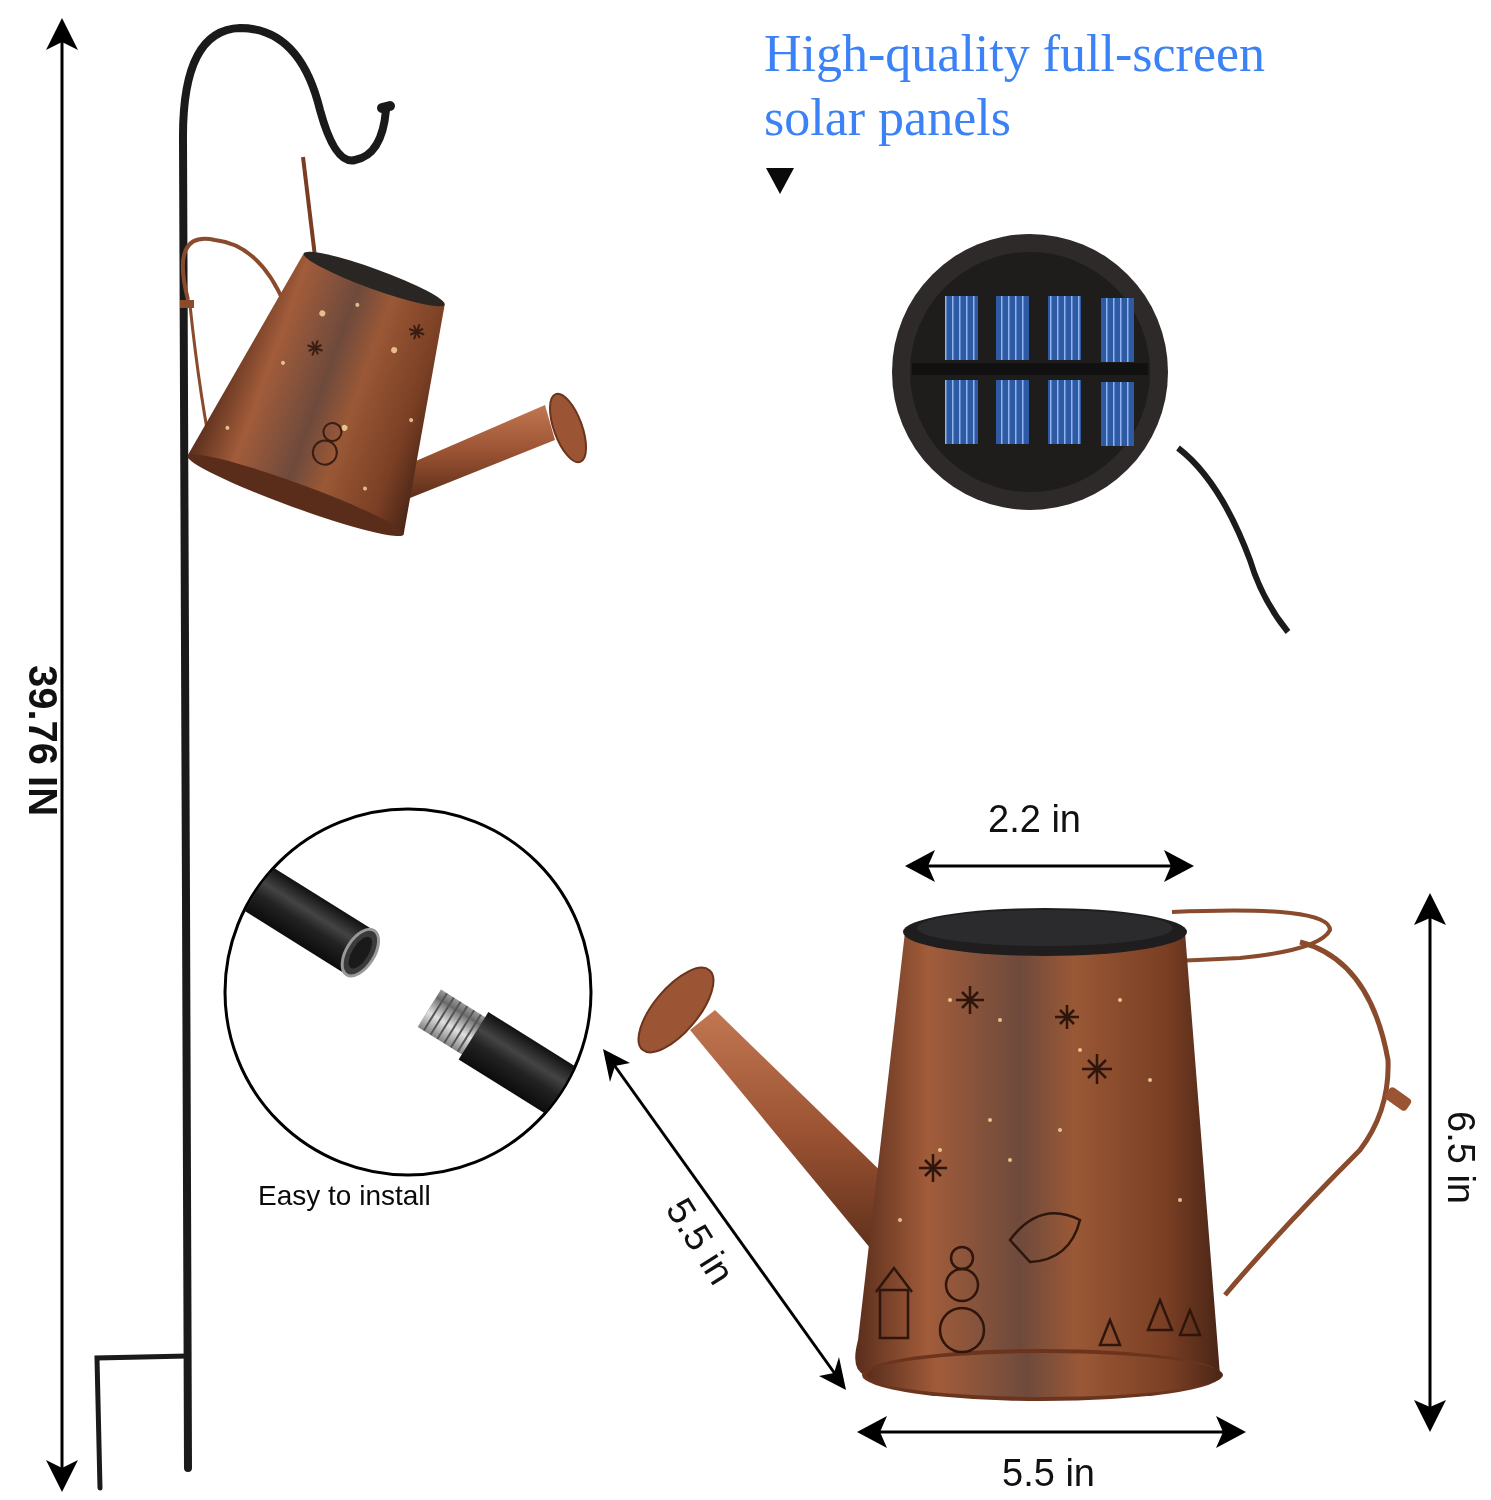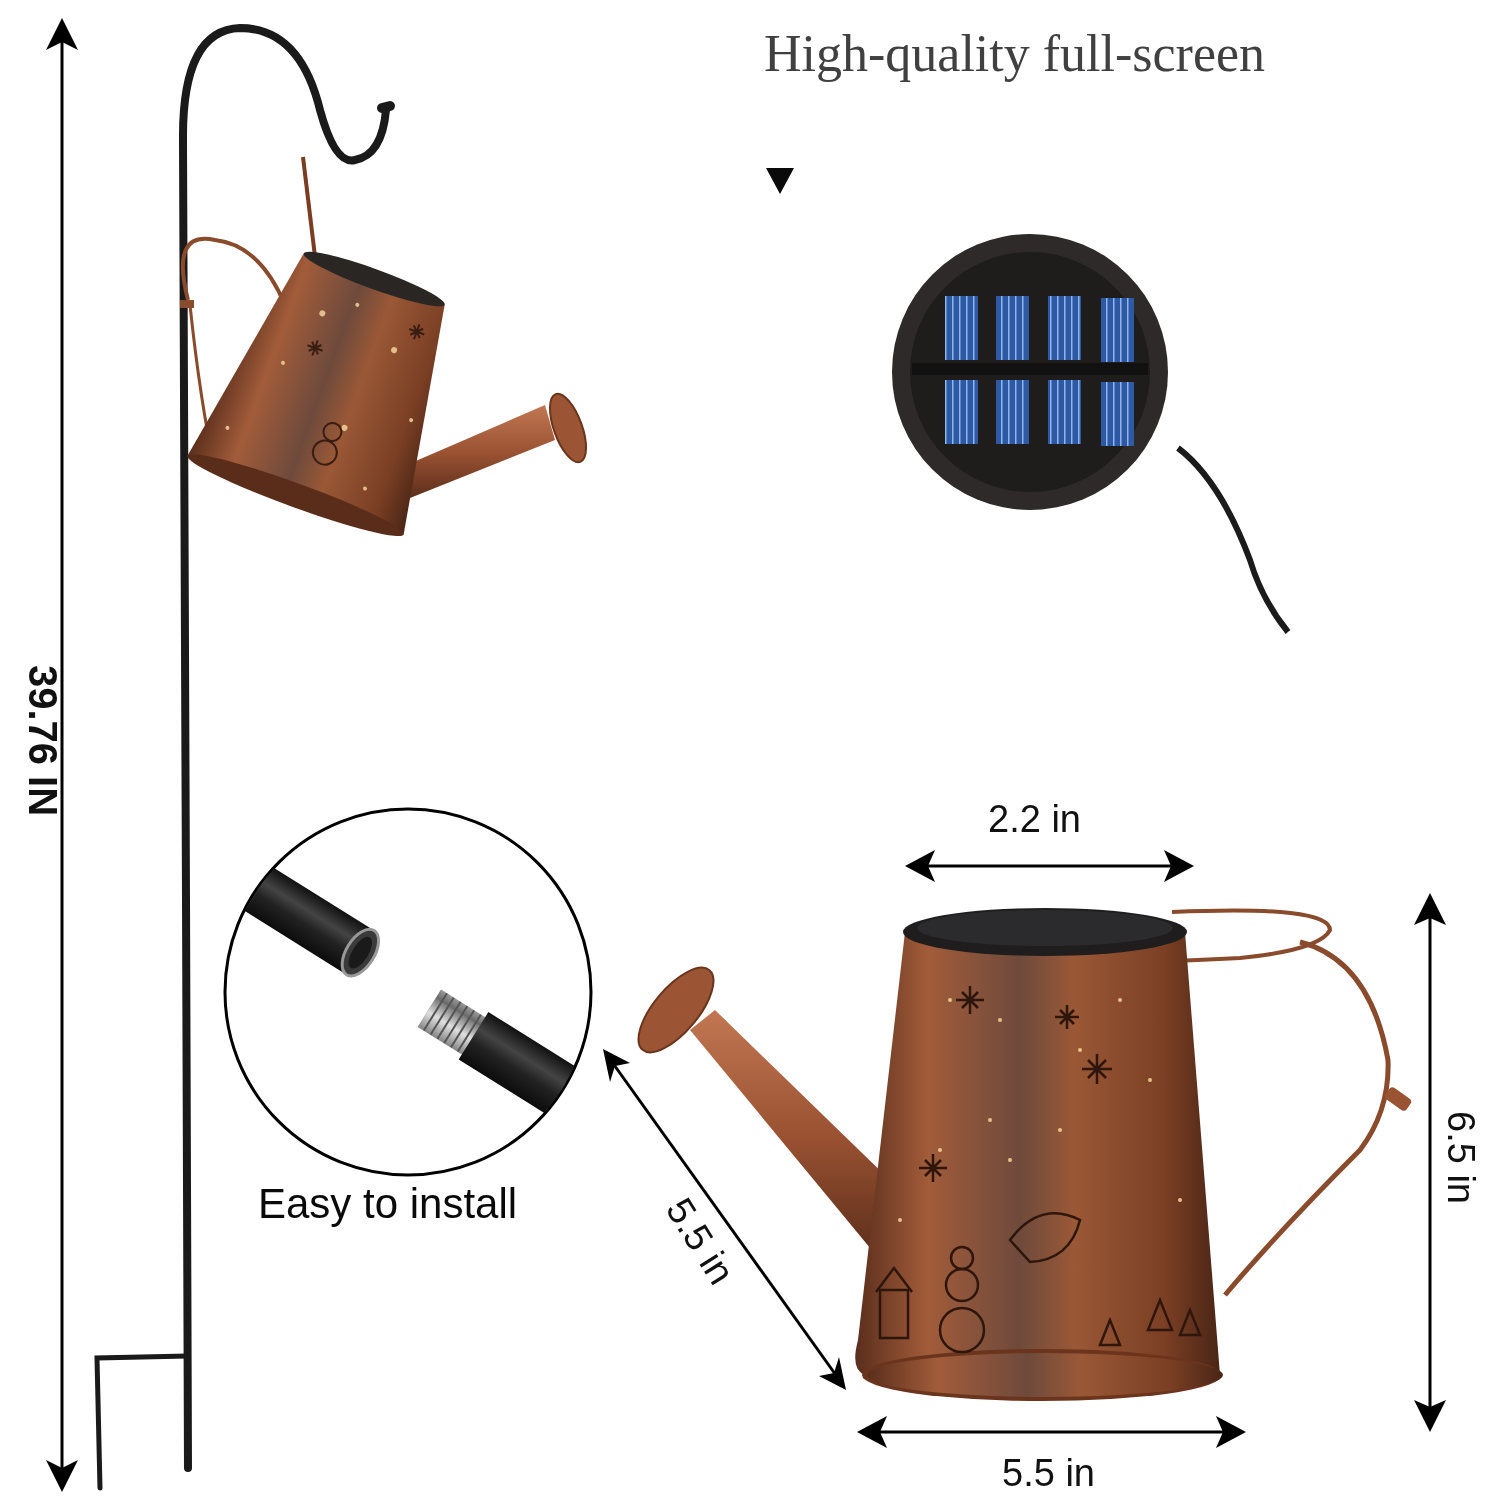--- a/index.html
+++ b/index.html
@@ -1,27 +1,27 @@
 <!DOCTYPE html>
 <html><head>
 <meta charset="utf-8">
 <style>
   html, body { margin: 0; padding: 0; background: #ffffff; }
   body { width: 1491px; height: 1500px; position: relative; overflow: hidden; font-family: "Liberation Sans", sans-serif; }
   .abs { position: absolute; }
   .title {
     left: 764px; top: 22px; width: 660px;
     font-family: "Liberation Serif", "DejaVu Serif", serif;
-    font-size: 52px; line-height: 64px; color: #404040;
+    font-size: 52px; line-height: 64px; color: #3b82f6;
   }
   .title-arrow { left: 766px; top: 168px; width: 0; height: 0;
     border-left: 14px solid transparent; border-right: 14px solid transparent; border-top: 26px solid #0a0a0a; }
   .dim-label { font-size: 38px; color: #111; white-space: nowrap; }
   .height-label { font-size: 40px; font-weight: bold; color: #111; white-space: nowrap; }
-  .install-label { left: 258px; top: 1180px; font-size: 42px; color: #0a0a0a; white-space: nowrap; }
+  .install-label { left: 258px; top: 1180px; font-size: 28px; color: #0a0a0a; white-space: nowrap; }
   svg { position: absolute; left: 0; top: 0; }
 </style>
 </head>
 <body>
 
 <svg width="1491" height="1500" viewBox="0 0 1491 1500">
   <defs>
     <linearGradient id="copperGrad" x1="0" x2="1" y1="0" y2="0">
       <stop offset="0" stop-color="#5a2e1c"></stop>
       <stop offset="0.2" stop-color="#a25c3a"></stop>
@@ -200,20 +200,21 @@
   </g>
   <g>
     <line x1="612" y1="1062" x2="838" y2="1378" stroke="#000" stroke-width="3"></line>
     <polygon points="603,1049 610,1082 615,1066 630,1063" fill="#000" transform="rotate(0)"></polygon>
     <polygon points="846,1390 839,1357 834,1373 819,1376" fill="#000"></polygon>
   </g>
 </svg>
 
 <div class="abs title">
   <div>High-quality full-screen</div>
+  <div>solar panels</div>
 </div>
 <div class="abs title-arrow"></div>
 
 <div class="abs height-label" style="left:-48px; top:718px; transform: rotate(90deg); transform-origin: center center; width: 180px; text-align:center;">39.76 IN</div>
 
 <div class="abs install-label">Easy to install</div>
 
 <div class="abs dim-label" style="left:988px; top:798px;">2.2 in</div>
 
 <div class="abs dim-label" style="left:1002px; top:1452px;">5.5 in</div>

